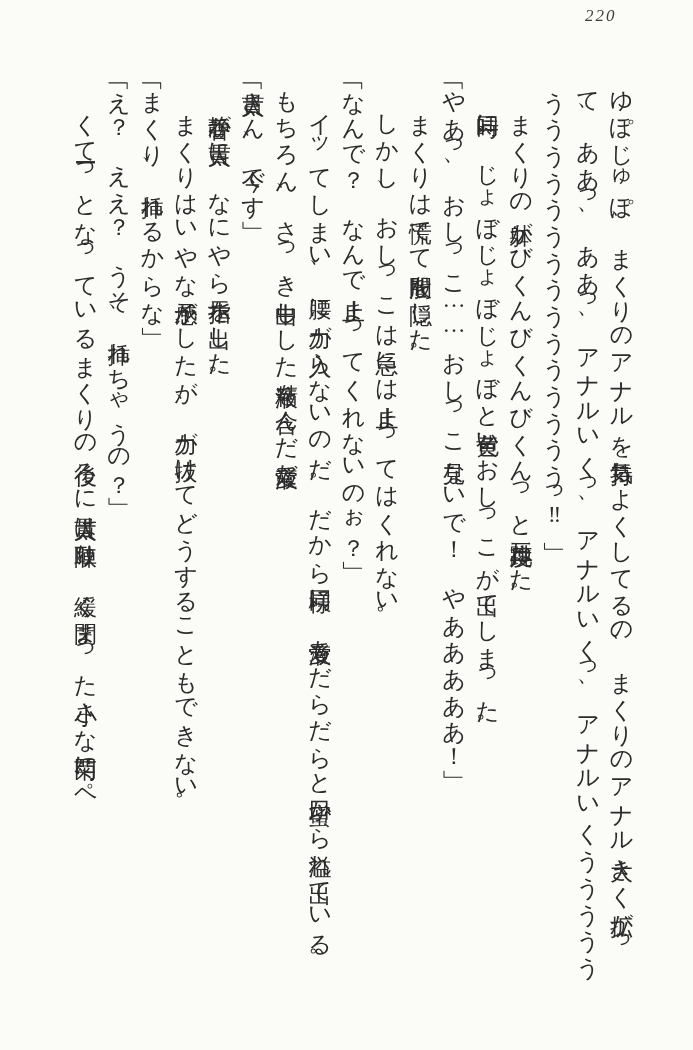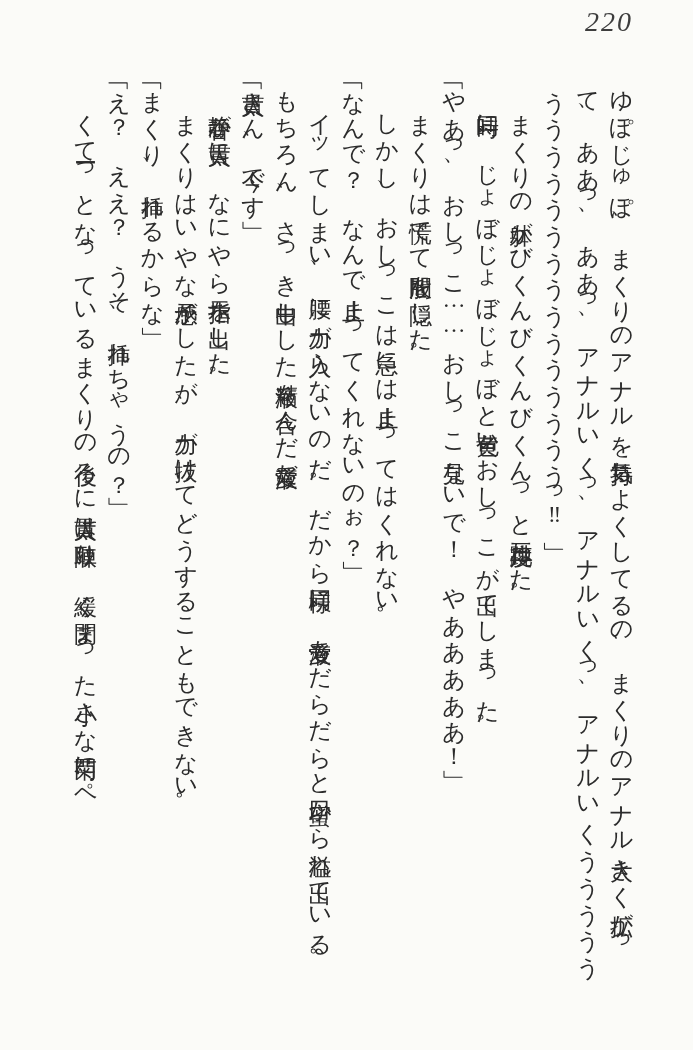--- a/index.html
+++ b/index.html
@@ -20,21 +20,21 @@
     height: 1050px;
     background: var(--paper);
     overflow: hidden;
     font-family: "Liberation Serif", "DejaVu Serif", serif;
     color: var(--ink);
   }
   .page-number {
     position: absolute;
     top: 6px;
     left: 585px;
-    font-size: 28px;
+    font-size: 17px;
     font-style: italic;
     letter-spacing: 2px;
     color: #3d3d3d;
   }
   .text-block {
     position: absolute;
     top: 75px;
     right: 55px;
     width: 576px;
     height: 916px;

